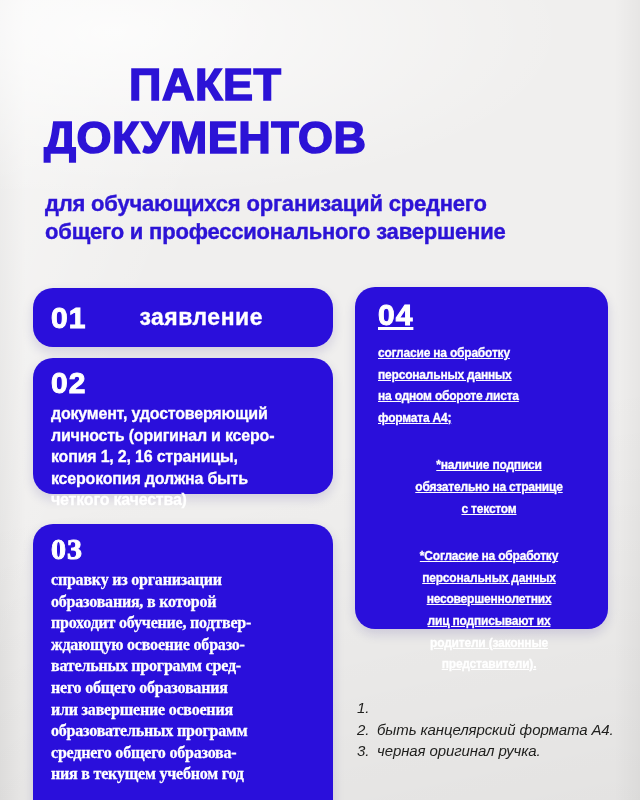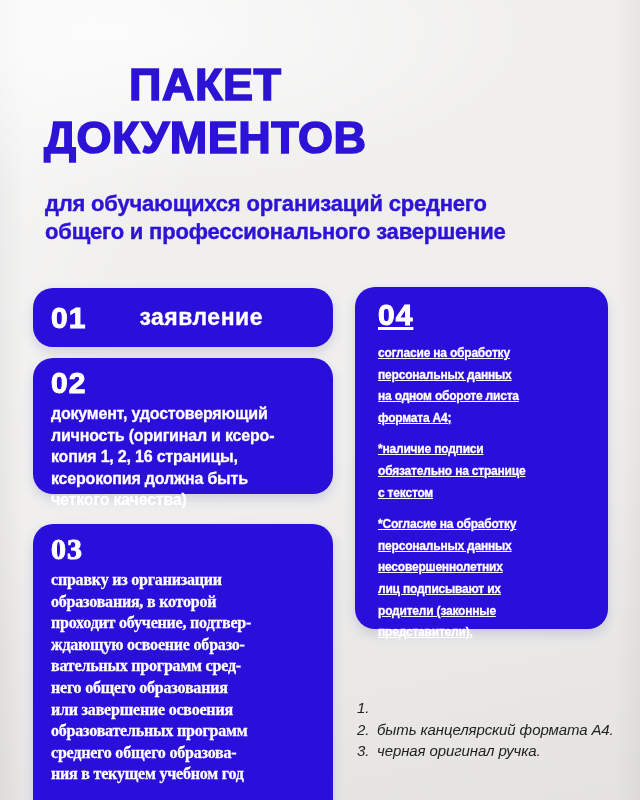--- a/index.html
+++ b/index.html
@@ -44,21 +44,21 @@
   }
   #card-01{left:33px;top:288px;width:300px;height:59px;
     display:flex;align-items:center;padding:0 18px;gap:17px;}
   #card-01 .card-label{font-size:23px;font-weight:700;letter-spacing:.5px;margin-left:36px;-webkit-text-stroke:.3px #fff;}
   #card-02{left:33px;top:358px;width:300px;height:136px;padding:9px 16px 0 18px;}
   #card-03{left:33px;top:524px;width:300px;height:344px;padding:9px 14px 0 18px;font-family:Liberation Serif, serif;}
   #card-02 .card-num,#card-03 .card-num{margin-bottom:4px;}
   #card-04{left:355px;top:287px;width:253px;height:342px;padding:12px 8px 0 23px;text-decoration:underline;}
   #card-04 .card-num{margin-bottom:12px;}
   #card-04 .card-text{font-size:12px;}
-  #card-04 .card-text + .card-text{margin-top:10px;}
+  #card-04 .card-text + .card-text{margin-top:26px;text-align:center;}
   .footnotes{
     position:absolute;left:357px;top:697px;width:272px;
     color:#1f1f1d;font-style:italic;font-size:15px;line-height:21.5px;
     font-weight:500;
   }
   .footnote{display:flex;}
   .fn-marker{width:20px;flex:0 0 20px;}
   .fn-text{white-space:pre-line;letter-spacing:-.1px;}
 </style>
 </head>

